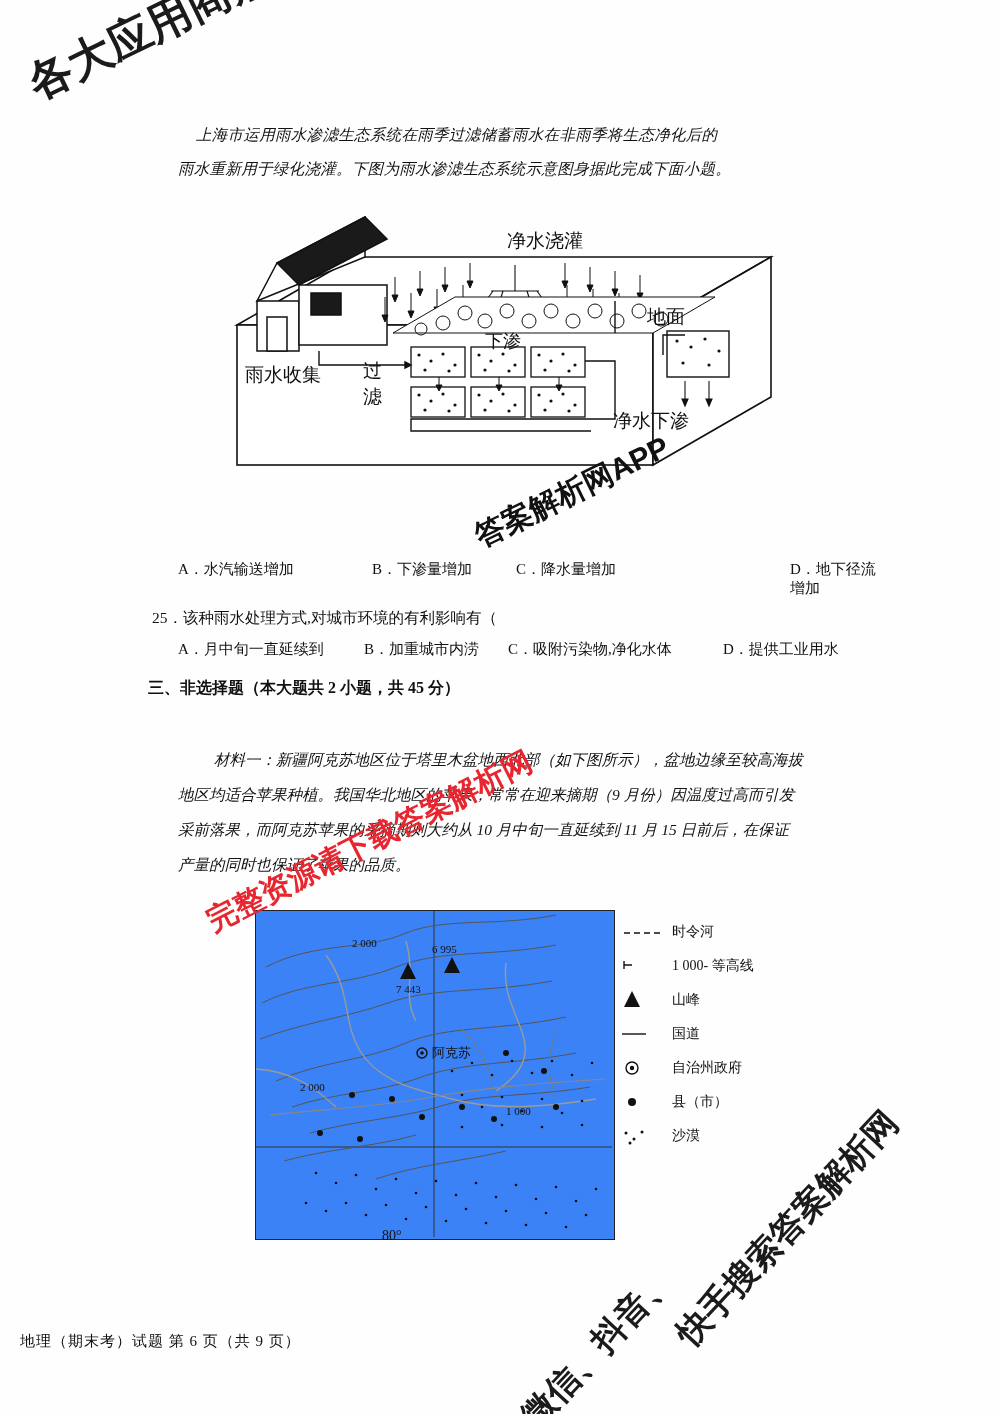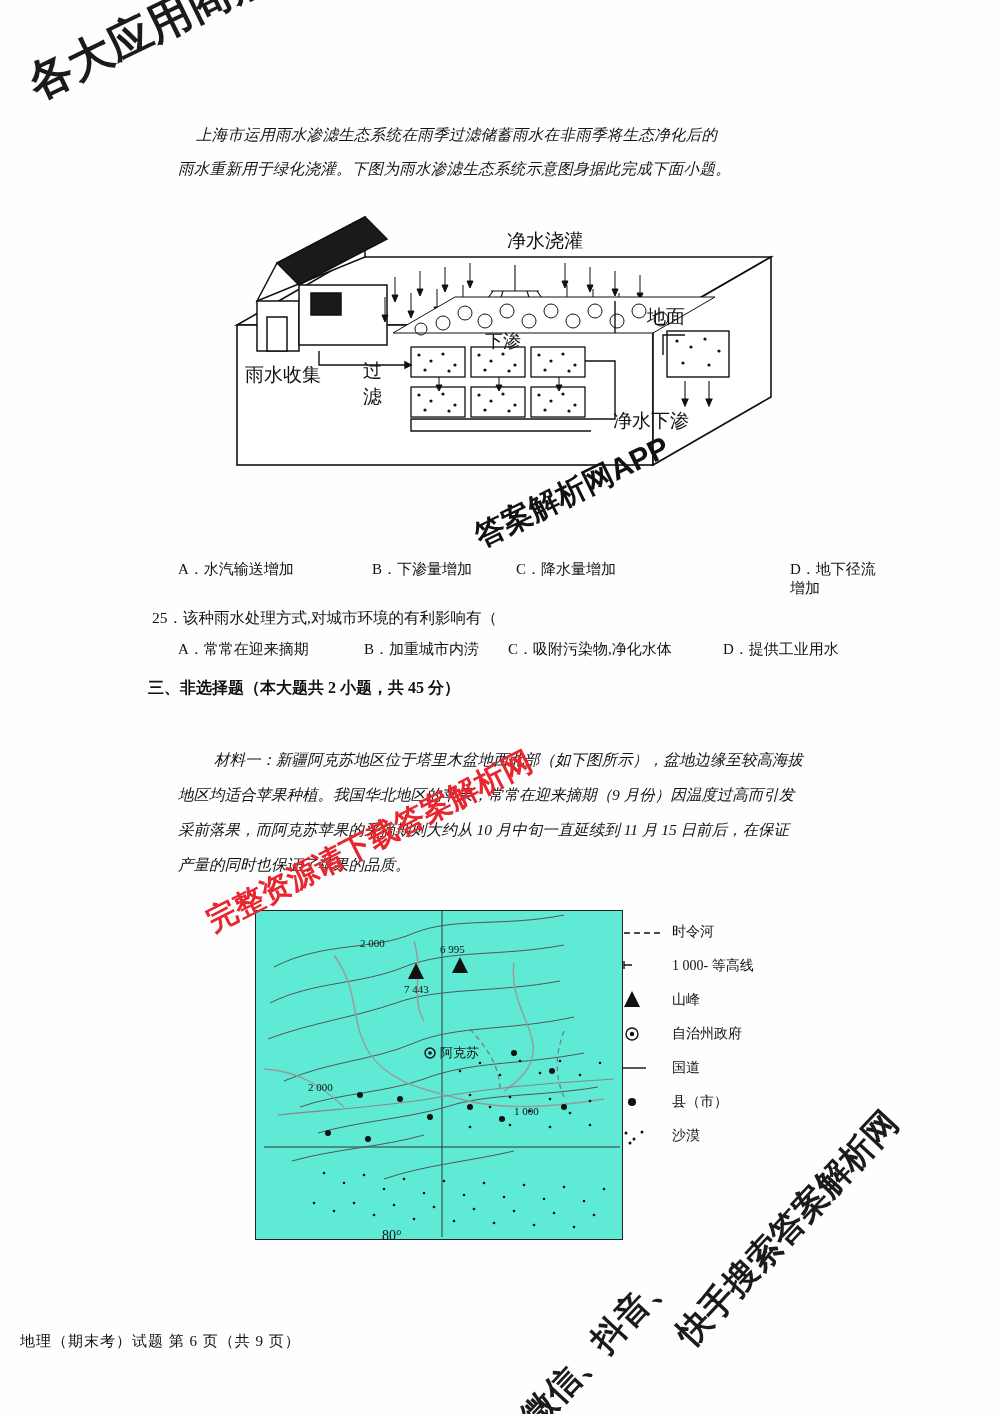--- a/index.html
+++ b/index.html
@@ -52,21 +52,21 @@
     font-size:15px;letter-spacing:1px;padding-left:20px;
   }
 
   
   .fig1{position:absolute;left:215px;top:205px;width:570px;height:290px;}
   .fig1 svg{display:block;}
   .fig1 .lbl{font-family:"Liberation Serif",serif;}
 
   
   .fig2{position:absolute;left:255px;top:910px;width:360px;height:330px;}
-  .fig2box{position:absolute;left:0;top:0;width:358px;height:328px;border:1.5px solid #222;background:#5eead4;overflow:hidden;padding-left:8px;}
+  .fig2box{position:absolute;left:0;top:0;width:358px;height:328px;border:1.5px solid #222;background:#3b82f6;overflow:hidden;}
   .legend{position:absolute;left:620px;top:915px;width:180px;font-size:14px;line-height:34px;}
   .legend .row{position:relative;height:34px;}
   .legend .sym{position:absolute;left:0;top:0;width:46px;height:34px;}
   .legend .txt{position:absolute;left:52px;top:0;}
   .lonlbl{position:absolute;left:382px;top:1228px;font-size:14px;}
 
   
   .wm{position:absolute;font-weight:bold;white-space:nowrap;pointer-events:none;}
   .wm1{
     left:18px;top:60px;
@@ -298,21 +298,21 @@
     <span class="opt A">A．水汽输送增加</span>
     <span class="opt B">B．下渗量增加</span>
     <span class="opt C">C．降水量增加</span>
     <span class="opt D">D．地下径流增加</span>
   </div>
 
   <div class="q q25">
     <span>25．</span><span>该种雨水处理方式,对城市环境的有利影响有（</span>
   </div>
   <div class="q25opts o25">
-    <span class="opt A">A．常常在迎来摘期</span>
+    <span class="opt A">A．月中旬一直延续到</span>
     <span class="opt B">B．加重城市内涝</span>
     <span class="opt C">C．吸附污染物,净化水体</span>
     <span class="opt D">D．提供工业用水</span>
   </div>
 
   <div class="sec3">三、非选择题（本大题共 2 小题，共 45 分）</div>
 
   <div class="mat">
     <span class="ln ln1" style="display:block">材料一：新疆阿克苏地区位于塔里木盆地西北部（如下图所示），盆地边缘至较高海拔</span>
     <span style="display:block">地区均适合苹果种植。我国华北地区的苹果，常常在迎来摘期（9 月份）因温度过高而引发</span>
@@ -461,33 +461,33 @@
       <span class="sym">
         <svg width="46" height="34">
             <polygon points="12,8 20,24 4,24" fill="#111"></polygon>
           </svg>
       </span>
       <span class="txt">山峰</span>
     </div>
     <div class="row">
       <span class="sym">
         <svg width="46" height="34">
+            <line x1="2" y1="17" x2="26" y2="17" stroke="#111" stroke-width="1.4"></line>
+          </svg>
+      </span>
+      <span class="txt">国道</span>
+    </div>
+    <div class="row">
+      <span class="sym">
+        <svg width="46" height="34">
             <circle cx="12" cy="17" r="6" fill="none" stroke="#111" stroke-width="1.4"></circle>
             <circle cx="12" cy="17" r="2.2" fill="#111"></circle>
           </svg>
       </span>
       <span class="txt">自治州政府</span>
-    </div>
-    <div class="row">
-      <span class="sym">
-        <svg width="46" height="34">
-            <line x1="2" y1="17" x2="26" y2="17" stroke="#111" stroke-width="1.4"></line>
-          </svg>
-      </span>
-      <span class="txt">国道</span>
     </div>
     <div class="row">
       <span class="sym">
         <svg width="46" height="34">
             <circle cx="12" cy="17" r="4" fill="#111"></circle>
           </svg>
       </span>
       <span class="txt">县（市）</span>
     </div>
     <div class="row">

